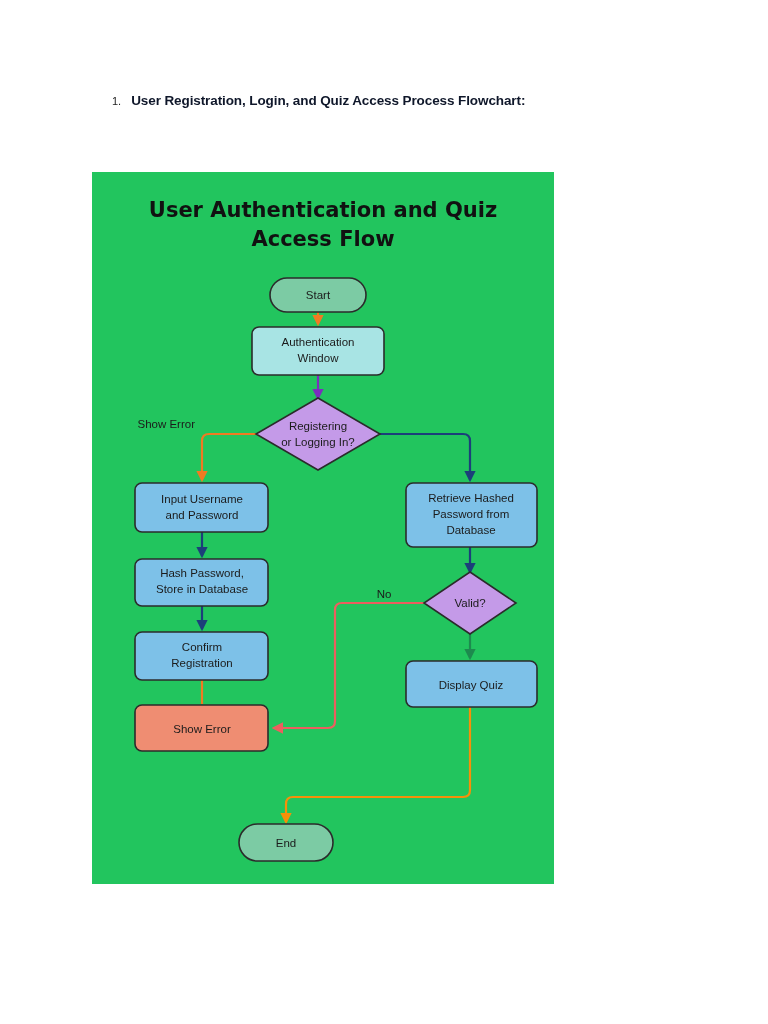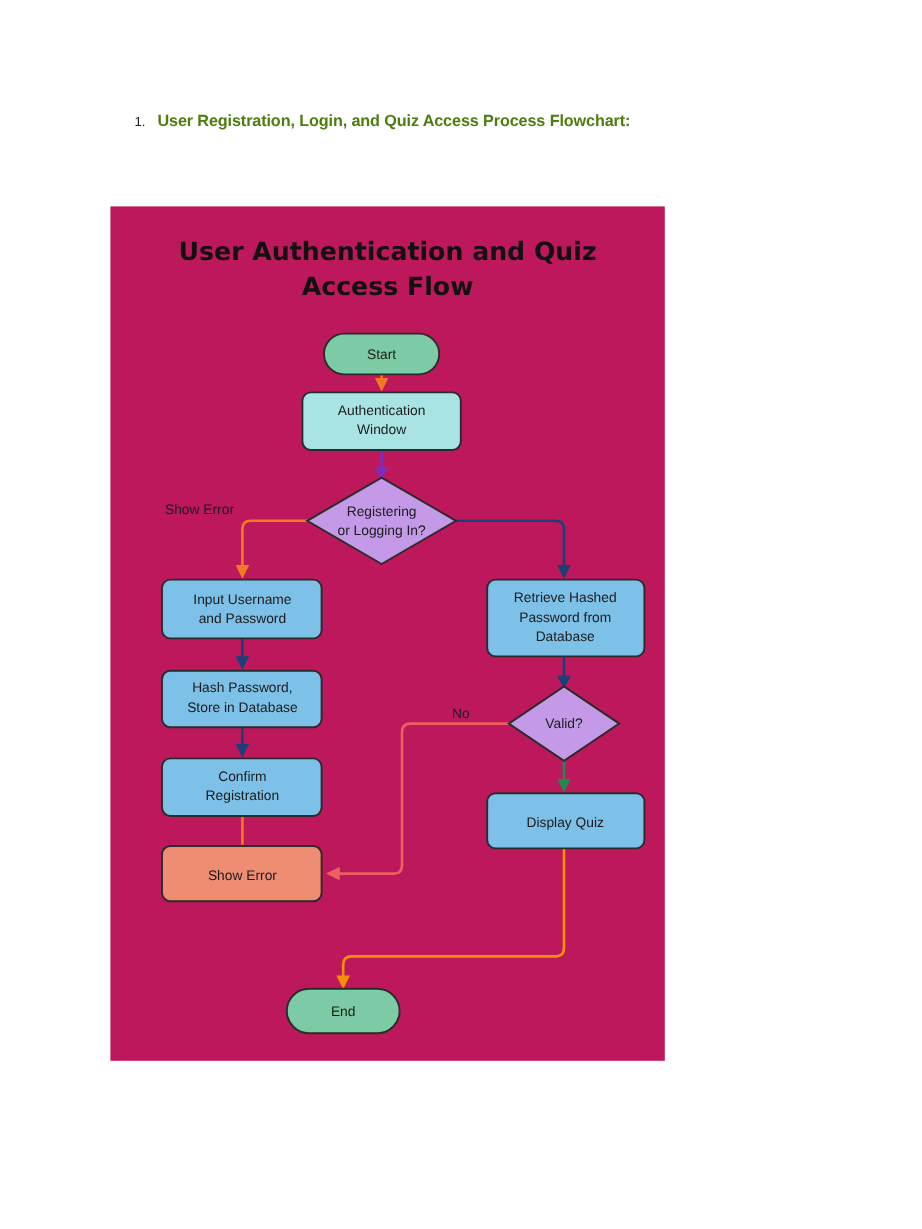--- a/index.html
+++ b/index.html
@@ -27,33 +27,33 @@
   }
   .doc-heading .list-number {
     font-size: 11px;
     color: #222;
     font-weight: 400;
     letter-spacing: 0;
   }
   .doc-heading .heading-text {
     font-size: 13.5px;
     font-weight: bold;
-    color: #4d7c0f;
+    color: #0f172a;
     letter-spacing: -0.1px;
     white-space: nowrap;
   }
 
   
   .flow-canvas {
     position: absolute;
     left: 92px;
     top: 172px;
     width: 462px;
     height: 712px;
-    background: #be185d;
+    background: #22c55e;
   }
   .flow-canvas svg {
     display: block;
     width: 462px;
     height: 712px;
   }
 
   .chart-title {
     font-family: "DejaVu Sans", sans-serif;
     font-weight: bold;

